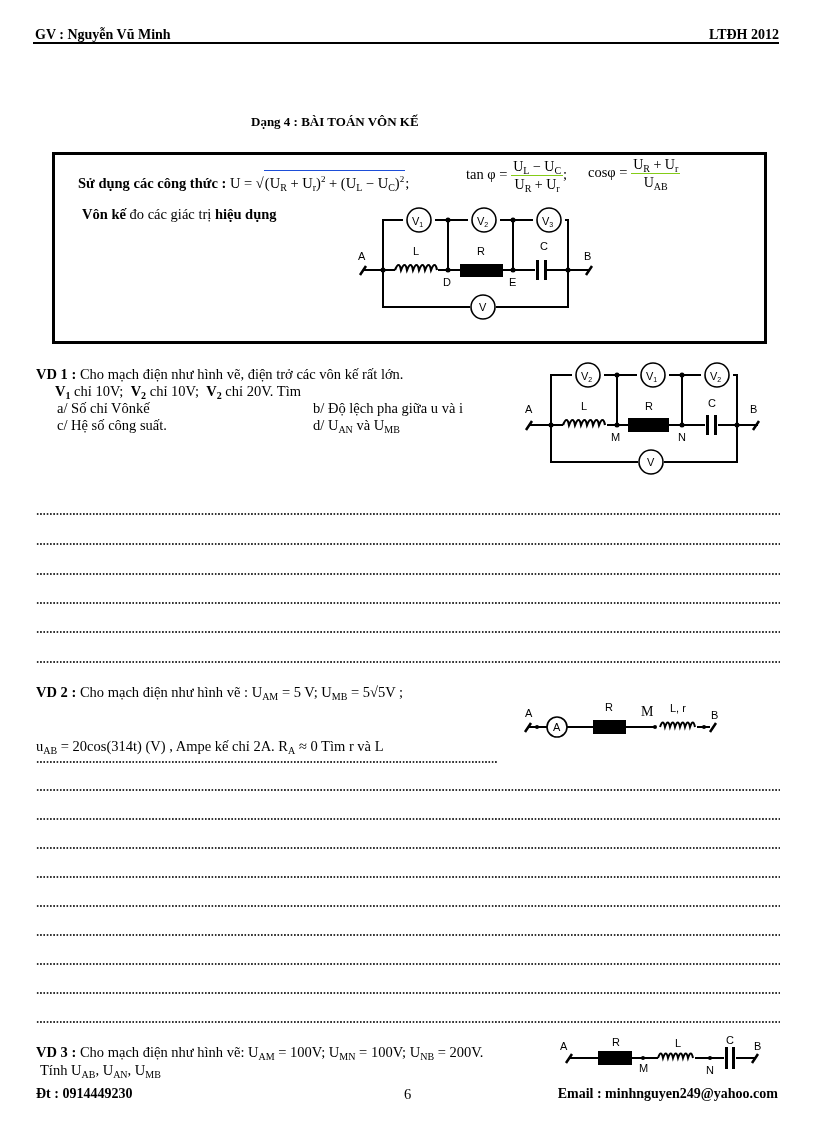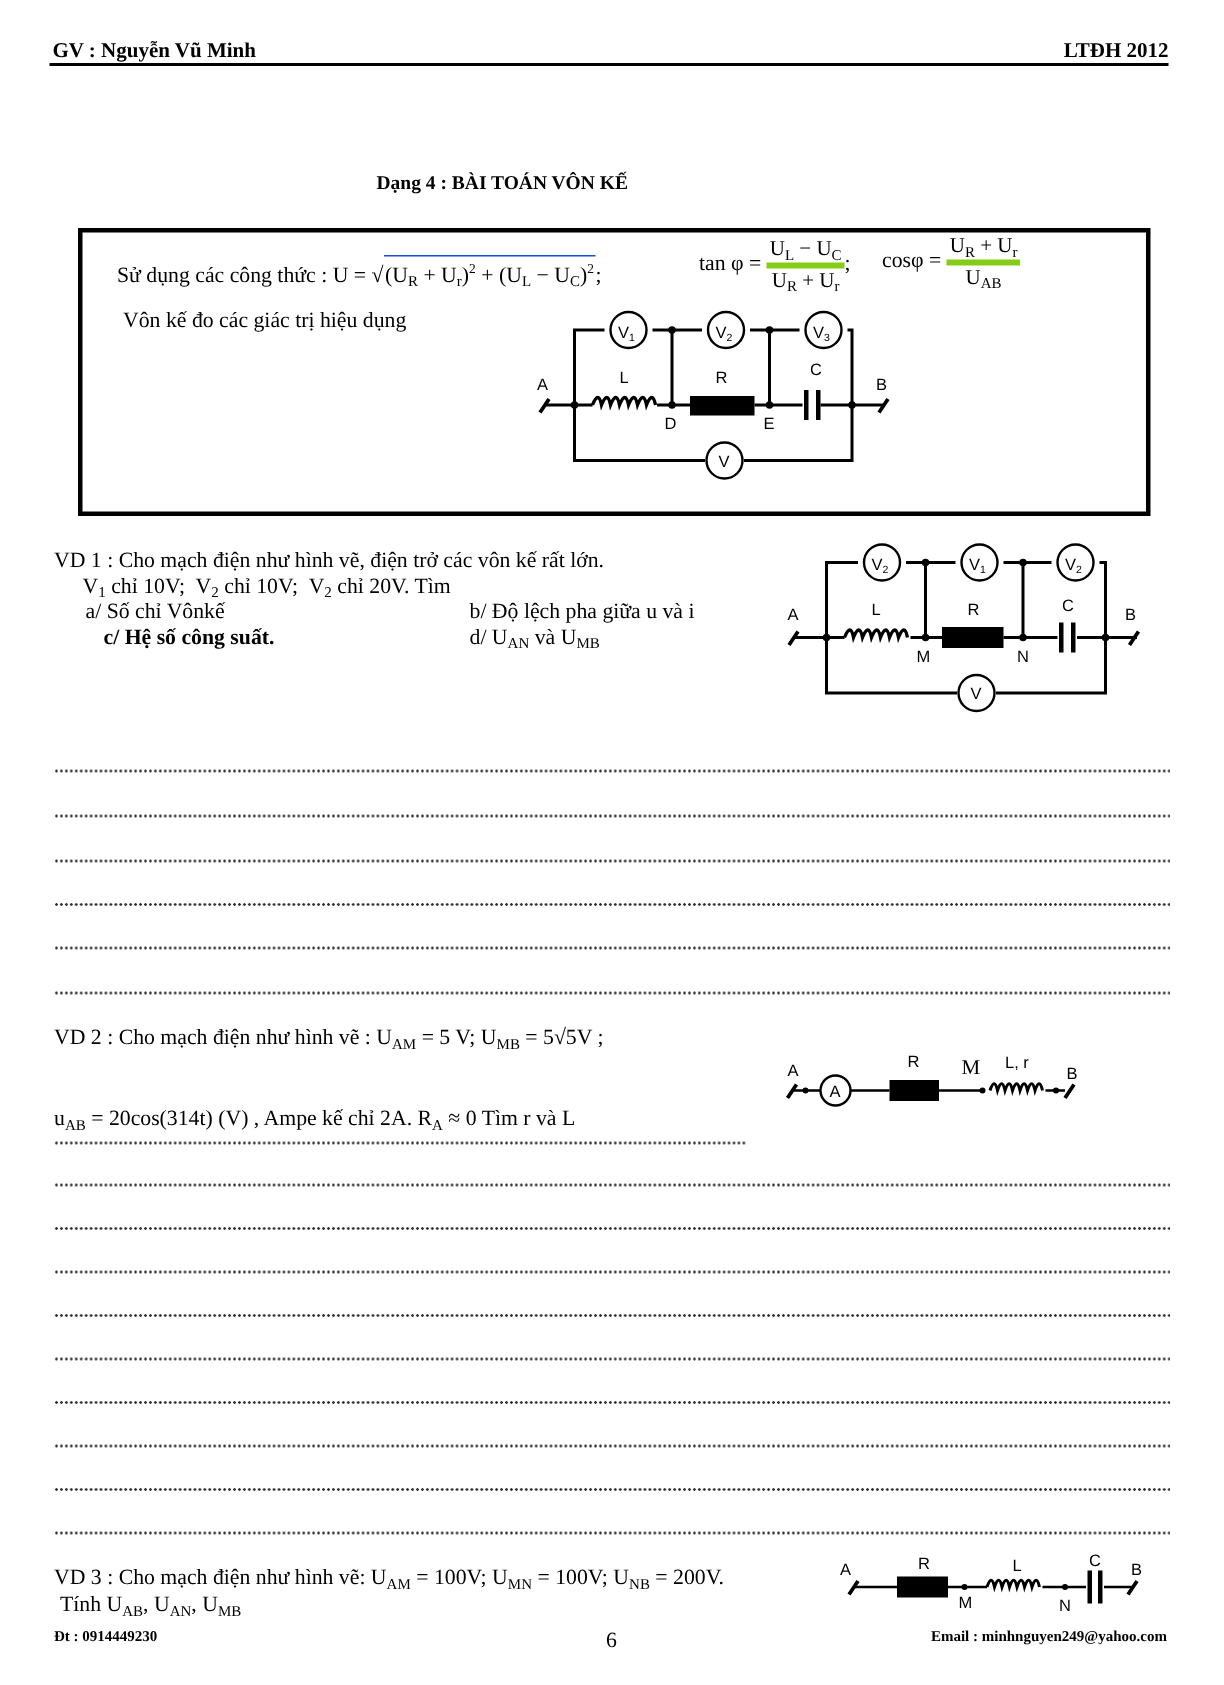--- a/index.html
+++ b/index.html
@@ -4,31 +4,31 @@
 <style>
   html, body { margin: 0; padding: 0; background: #ffffff; }
   body { width: 816px; height: 1123px; position: relative; overflow: hidden;
          font-family: "Liberation Serif", serif; color: #000; }
   .abs { position: absolute; }
   .hdr { font-weight: bold; font-size: 14px; top: 27px; }
   .hdr-line { left: 33px; width: 746px; top: 42px; height: 2px; background: #000; }
   .title { left: 251px; top: 114px; font-size: 13px; font-weight: bold; }
   .box { left: 52px; top: 152px; width: 709px; height: 186px; border: 3px solid #000; }
   .t { font-size: 14.5px; white-space: nowrap; line-height: 17px; }
-  .b { font-weight: normal; }
+  .b { font-weight: bold; }
   sub { font-size: 10px; vertical-align: -3px; line-height: 0; }
   .frac { display: inline-block; vertical-align: middle; text-align: center; font-size: 14px; }
-  .frac .num { display: block; border-bottom: 4px solid #84cc16; padding: 0 2px; line-height: 17px; }
+  .frac .num { display: block; border-bottom: 1px solid #84cc16; padding: 0 2px; line-height: 17px; }
   .frac .den { display: block; line-height: 17px; padding: 0 2px; }
   .sqrt { display: inline-block; border-top: 1px solid #1d4ed8; padding: 0 1px; position: relative; }
   .dots { left: 36px; width: 744px; height: 2px;
           background-image: radial-gradient(circle, #333 0.8px, transparent 1px);
           background-size: 3.3px 2px; background-repeat: repeat-x; }
   svg text { font-family: "Liberation Sans", sans-serif; }
-  .footer { font-weight: bold; font-size: 10px; top: 1086px; }
+  .footer { font-weight: bold; font-size: 14px; top: 1086px; }
 </style>
 </head>
 <body>
 
 <div class="abs hdr" style="left:35px;">GV : Nguyễn Vũ Minh</div>
 <div class="abs hdr" style="right:37px;">LTĐH 2012</div>
 <div class="abs hdr-line"></div>
 
 <div class="abs title">Dạng 4 : BÀI TOÁN VÔN KẾ</div>
 
@@ -91,21 +91,21 @@
 <div class="abs t" style="left:36px; top:366px;">
   <span class="b">VD 1 :</span><span> Cho mạch điện như hình vẽ, điện trở các vôn kế rất lớn.</span>
 </div>
 <div class="abs t" style="left:55px; top:383px;">
   <span class="b">V</span><sub class="b">1</sub><span> chỉ 10V;</span>&nbsp;
   <span class="b">V</span><sub class="b">2</sub><span> chỉ 10V;</span>&nbsp;
   <span class="b">V</span><sub class="b">2</sub><span> chỉ 20V. Tìm</span>
 </div>
 <div class="abs t" style="left:57px; top:400px;">a/ Số chỉ Vônkế</div>
 <div class="abs t" style="left:313px; top:400px;">b/ Độ lệch pha giữa u và i</div>
-<div class="abs t" style="left:69px; top:417px;font-weight:bold;">c/ Hệ số công suất.</div>
+<div class="abs t" style="left:57px; top:417px;">c/ Hệ số công suất.</div>
 <div class="abs t" style="left:313px; top:417px;">
   <span>d/ U</span><sub>AN</sub><span> và U</span><sub>MB</sub>
 </div>
 
 <svg class="abs" style="left:515px; top:355px;" width="260" height="130">
   <g stroke="#000" stroke-width="2" fill="none">
     <path d="M36 70 L36 20 L57 20 M89 20 L102 20 L122 20 M154 20 L167 20 L186 20 M218 20 L222 20 L222 70"></path>
     <path d="M102 20 L102 70 M167 20 L167 70"></path>
     <path d="M15 70 L48 70 M92 70 L113 70 M154 70 L190 70 M203 70 L243 70"></path>
     <path d="M36 70 L36 107 L123 107 M149 107 L222 107 L222 70"></path>

